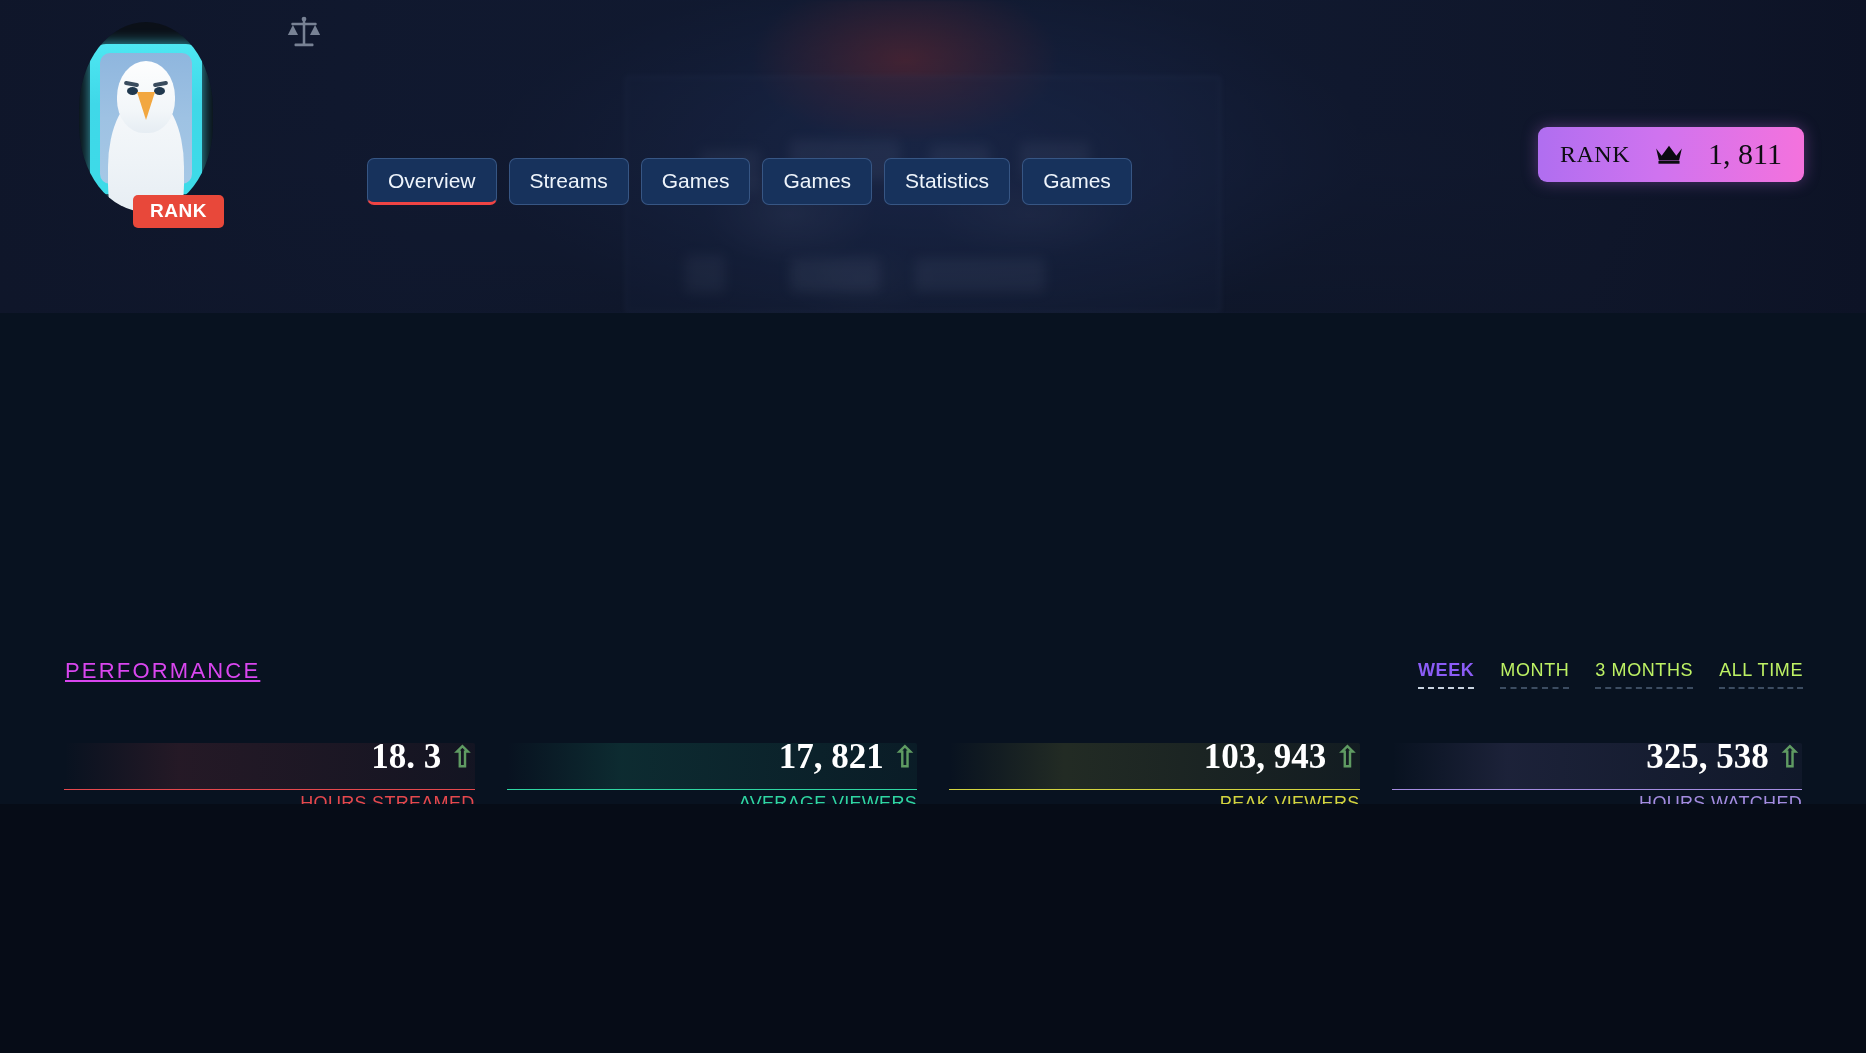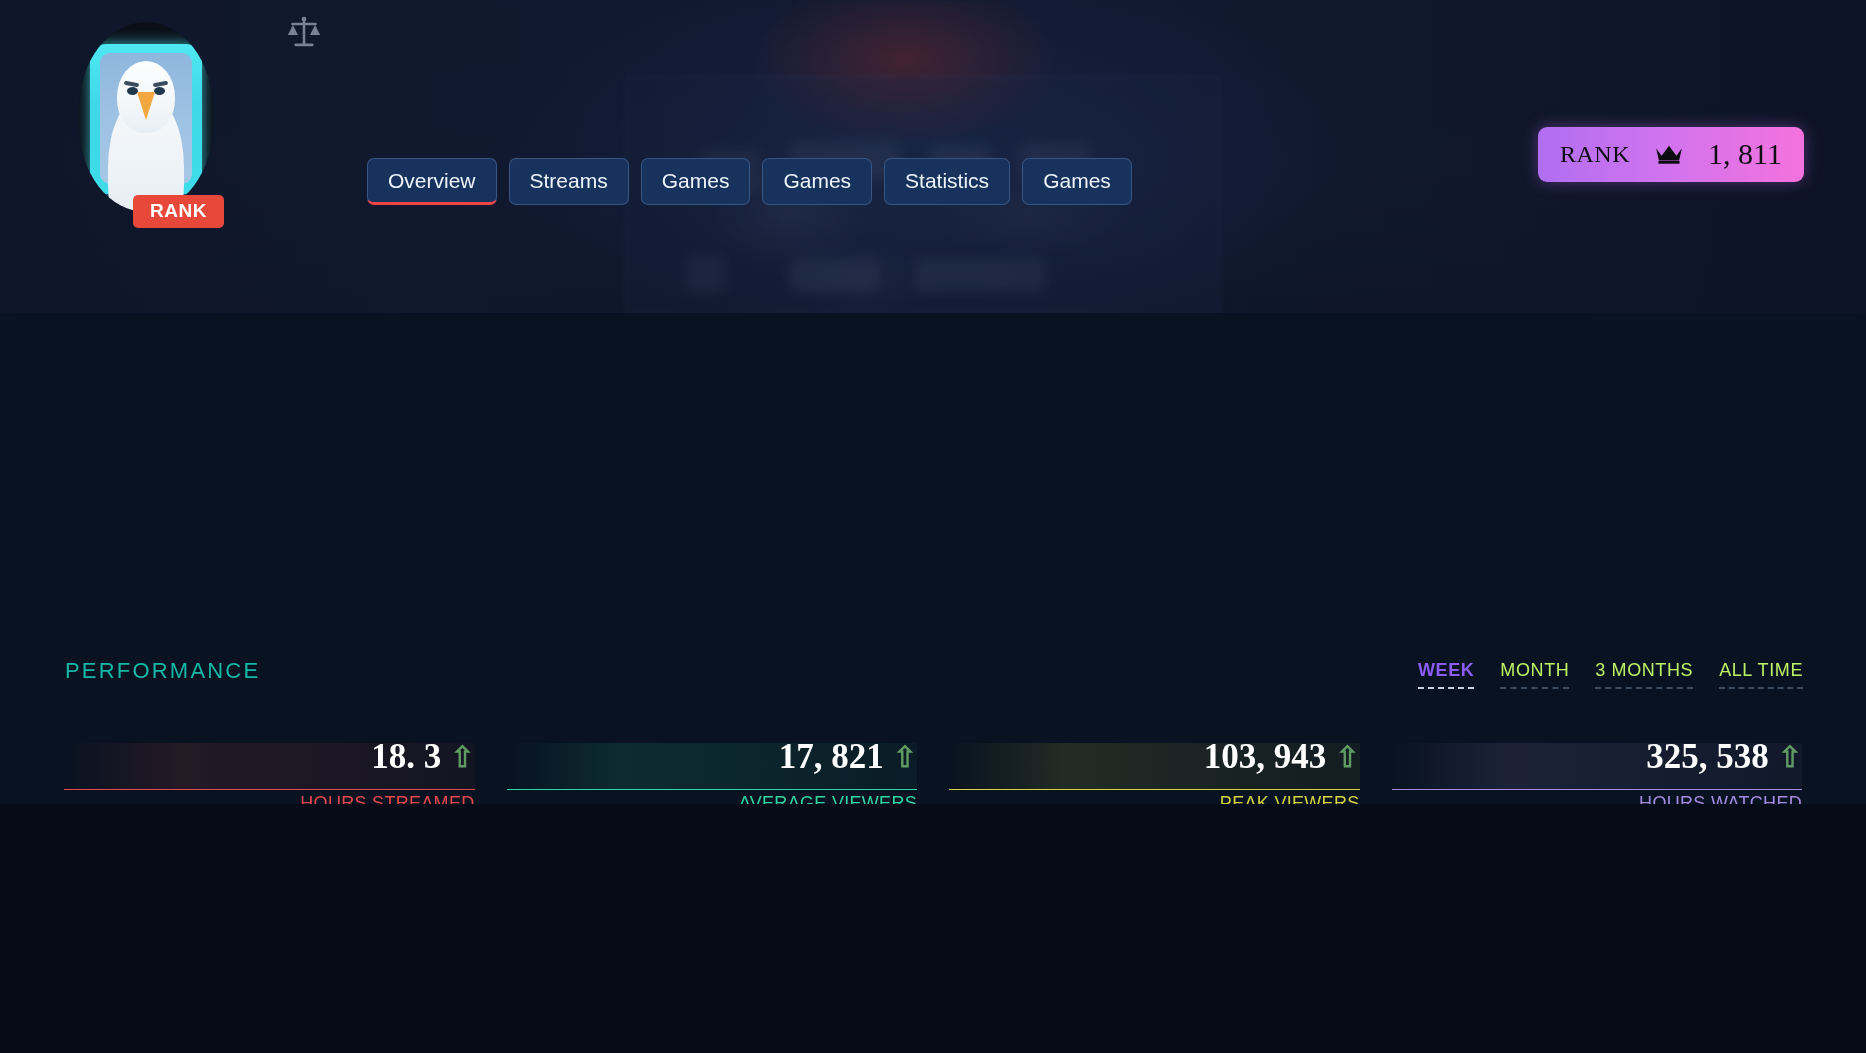--- a/index.html
+++ b/index.html
@@ -124,21 +124,21 @@
     border-radius: 9px; padding: 10px 22px 11px 22px;
     box-shadow: 0 0 16px rgba(200,110,235,0.35);
   }
   .rank-label { font-family: "Liberation Serif", serif; font-size: 24px; color: #0d0d12; letter-spacing: 0.5px; }
   .rank-value { font-family: "Liberation Serif", serif; font-size: 30px; color: #0d0d12; }
   .crown-icon { width: 30px; height: 22px; }
 
   
   .perf { position: relative; width: 1866px; height: 491px; background: #081220; }
   .section-title {
-    position: absolute; font-size: 22px; color: #14b8a6; letter-spacing: 2.2px;
+    position: absolute; font-size: 22px; color: #d946ef; letter-spacing: 2.2px; text-decoration: underline;
   }
   #perf-title { left: 65px; top: 345px; }
   .timefilters { position: absolute; right: 63px; top: 347px; display: flex; gap: 26px; align-items: baseline; }
   .tf {
     font-size: 18px; letter-spacing: 0.6px; color: #bef264; cursor: pointer;
     padding-bottom: 6px; border-bottom: 2px dashed #3c4c61;
   }
   .tf.active { color: #8b5cf6; font-weight: bold; border-bottom: 2px dashed #c7d2de; }
 
   .stat-grid { position: absolute; left: 0; top: 430px; width: 1866px; }

